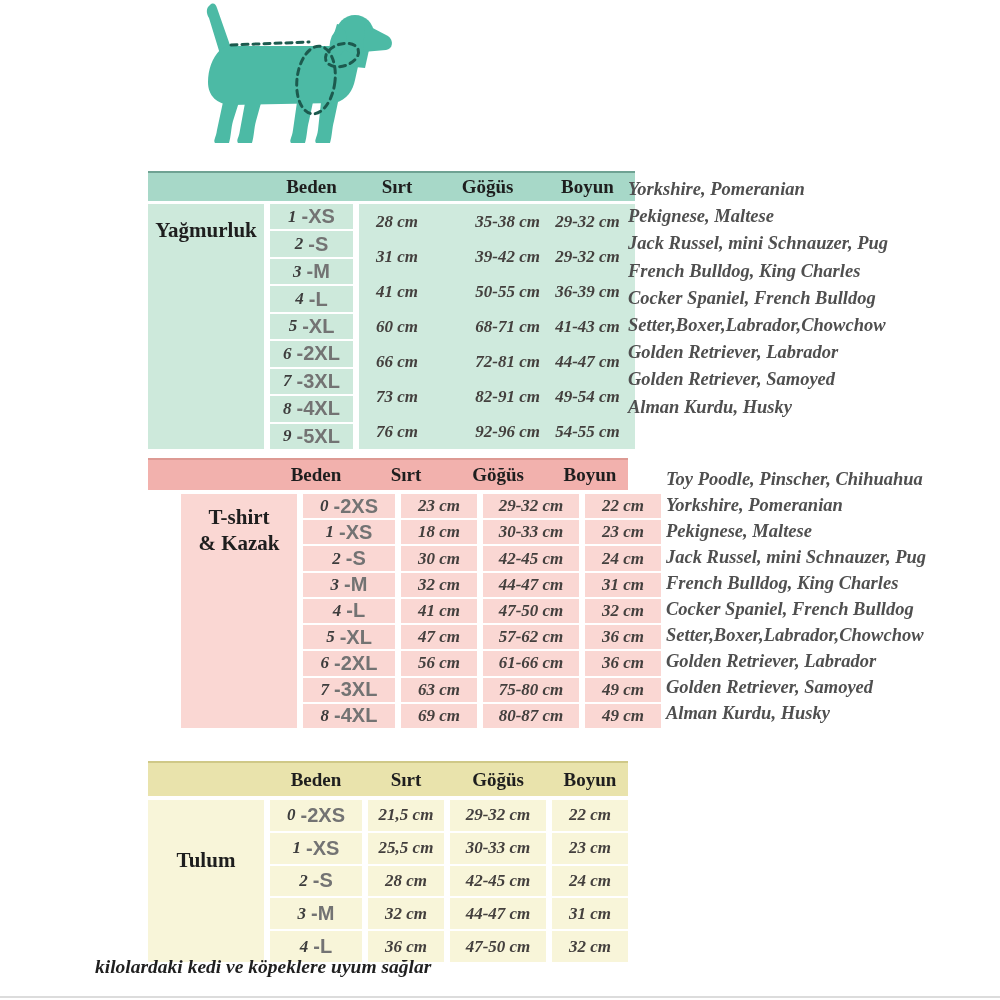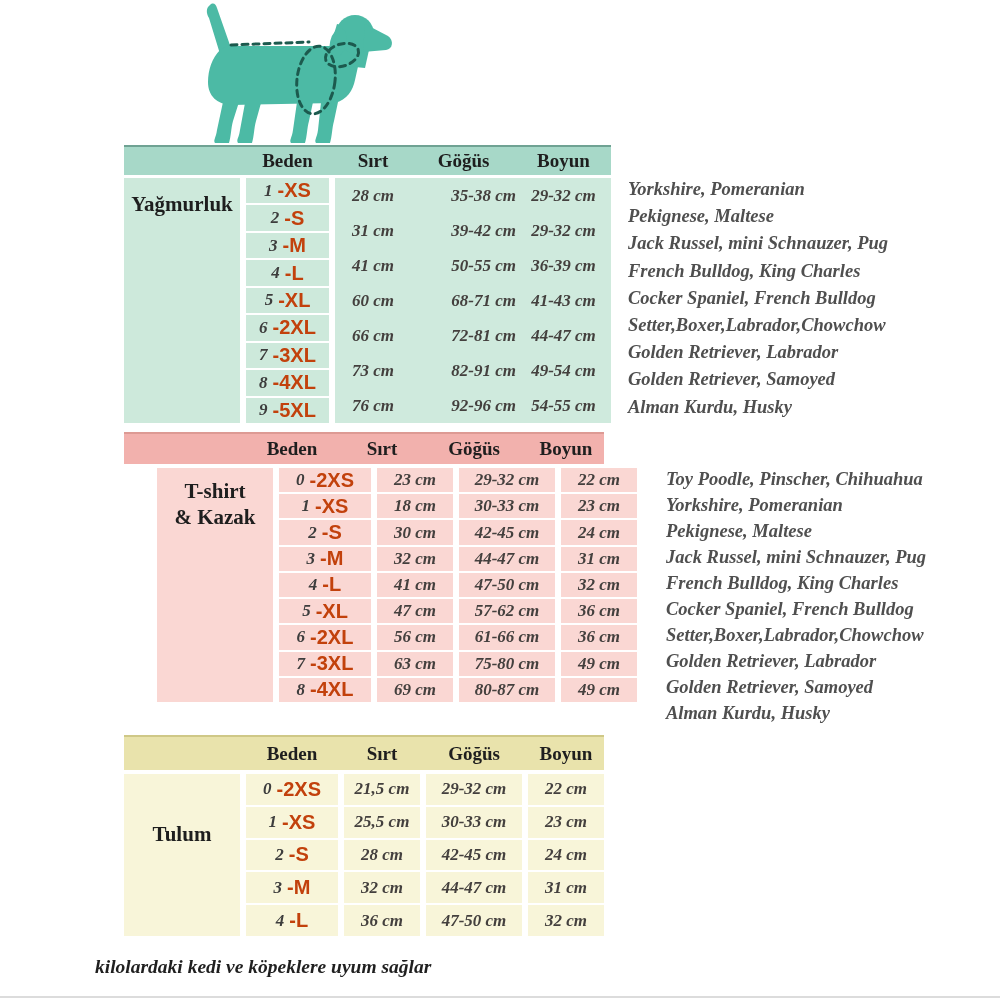--- a/index.html
+++ b/index.html
@@ -1,32 +1,32 @@
 <!DOCTYPE html>
 <html><head>
 <meta charset="utf-8">
 <style>
   html,body{margin:0;padding:0;background:#fff;}
   .canvas{position:relative;width:1000px;height:1000px;background:#ffffff;
           font-family:"Liberation Serif",serif;overflow:hidden;}
 
   
-  .tbl{position:absolute;left:124px;}
+  .tbl{position:absolute;left:148px;margin-top:26px;}
   .hdr{display:flex;align-items:center;}
   .hsp{flex:0 0 auto;}
   .hcell{flex:0 0 auto;text-align:center;font-weight:bold;font-size:19px;color:#1e1e1e;}
   .tbody{display:flex;}
   .gap6{flex:0 0 6px;}
   .lblcell{flex:0 0 116px;text-align:center;font-weight:bold;font-size:21px;color:#1e1e1e;}
   .col{display:flex;flex-direction:column;}
   .cell{flex:1 1 0;display:flex;align-items:center;justify-content:center;}
   .cell.sep{border-bottom:2px solid #fff;}
   .col .cell:last-child{border-bottom:none;}
   .rn{font-style:italic;font-weight:bold;font-size:17px;color:#3d3d3d;margin-right:5px;}
-  .rs{font-family:"Liberation Sans",sans-serif;font-weight:bold;font-size:20px;color:#c2410c;}
+  .rs{font-family:"Liberation Sans",sans-serif;font-weight:bold;font-size:20px;color:#737373;}
   .mval{font-style:italic;font-weight:bold;font-size:17px;color:#44403e;text-align:center;}
 
   
   .t1{top:145px;width:487px;}
   .t1 .hdr{height:28px;background:#a7d8c8;border-top:2px solid #6fa293;}
   .t1 .tbody{margin-top:3px;height:245px;}
   .t1bg{background:#cde9db;}
   .t1 .meascol{flex:0 0 276px;background:#cfeadd;display:flex;flex-direction:column;}
   .t1 .mrow{flex:1 1 0;display:flex;align-items:center;}
   .t1 .ms{width:76px;} .t1 .mg{width:105px;text-align:right;} .t1 .mb{width:95px;}

